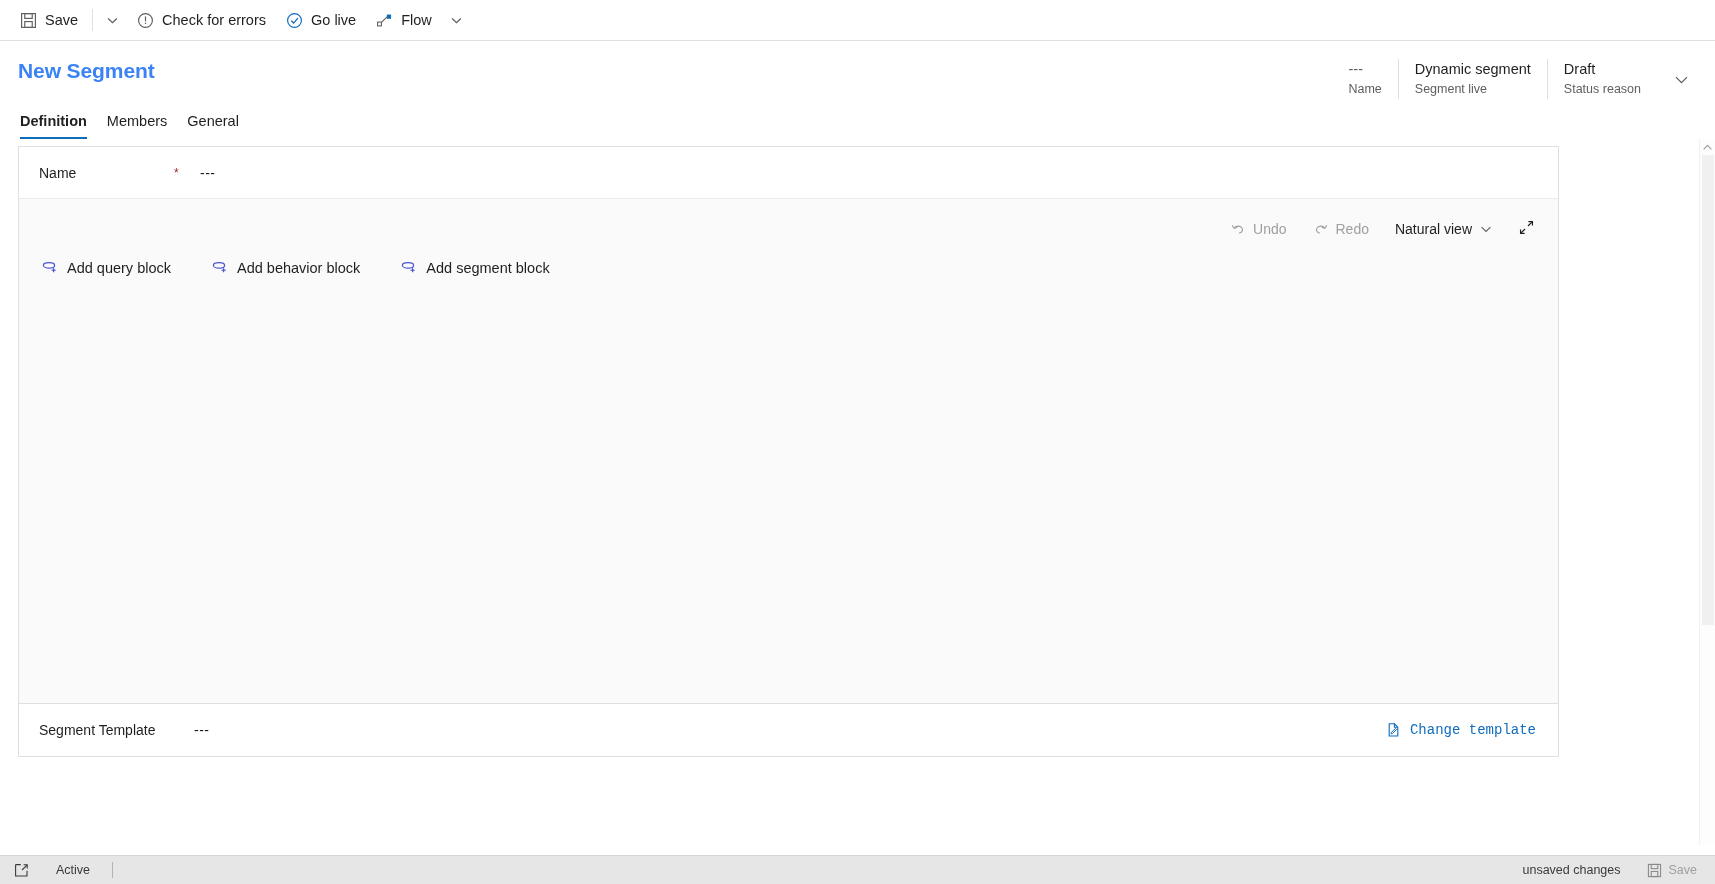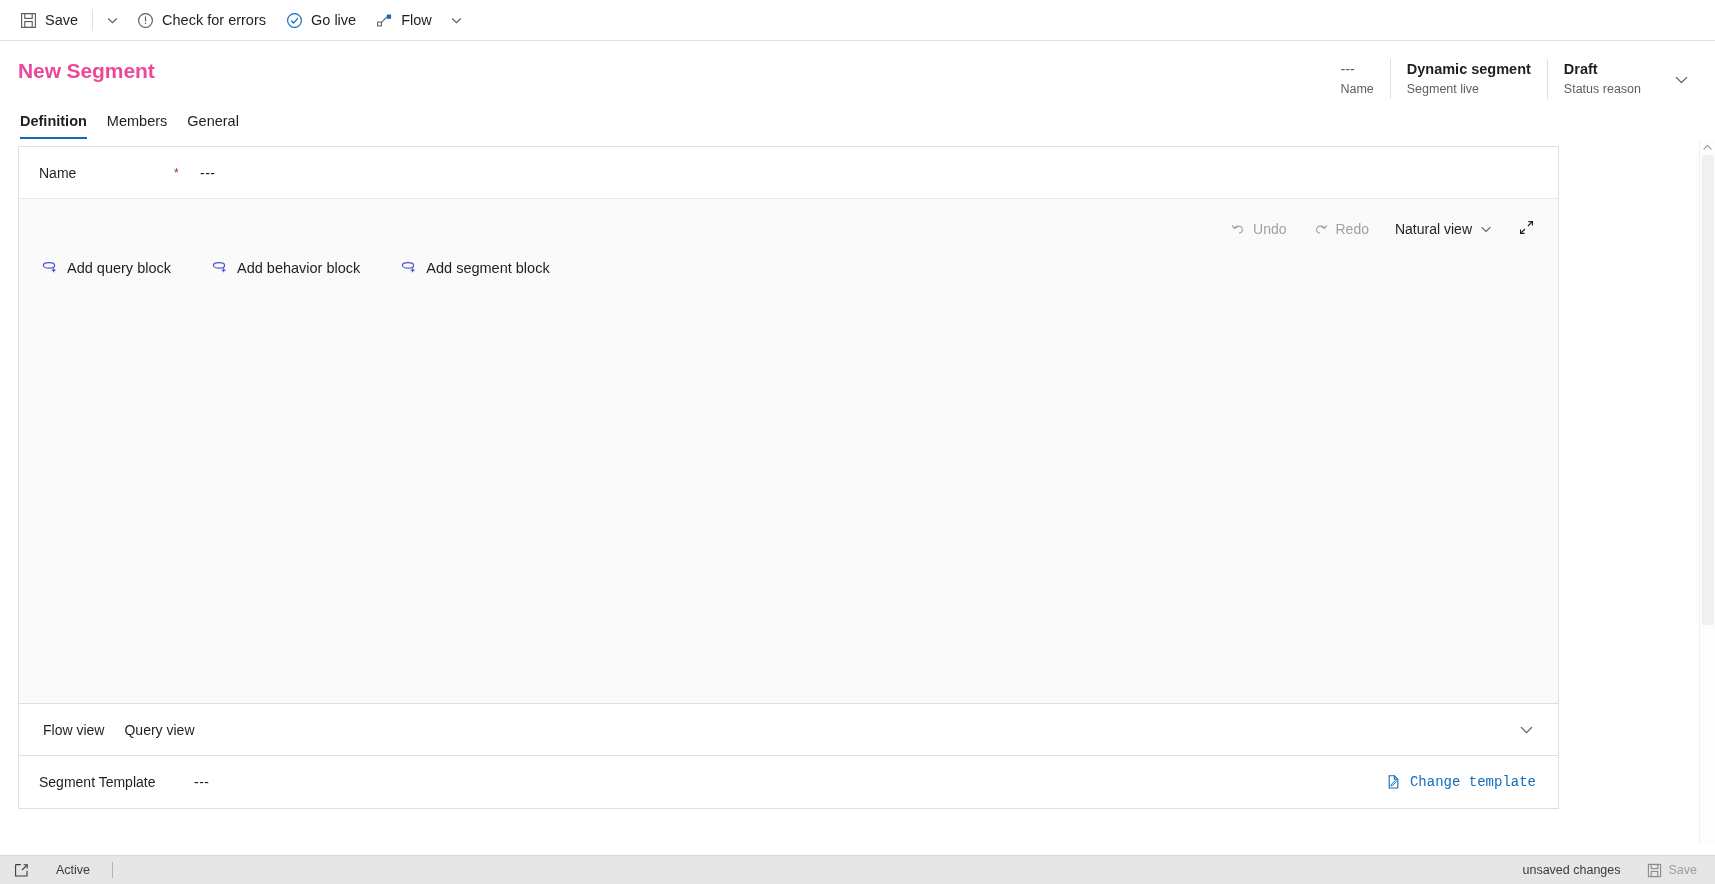--- a/index.html
+++ b/index.html
@@ -45,40 +45,40 @@
   .pageheader {
     display: flex;
     align-items: flex-start;
     justify-content: space-between;
     padding: 16px 18px 0 18px;
     background: #ffffff;
   }
   .page-title {
     font-size: 21px;
     font-weight: 600;
-    color: #ec4899;
+    color: #3b82f6;
     letter-spacing: -0.1px;
     line-height: 28px;
   }
   .header-meta {
     display: flex;
     align-items: stretch;
     padding-top: 2px;
   }
   .meta-cell {
     display: flex;
     flex-direction: column;
     justify-content: flex-start;
     padding: 0 16px;
     min-height: 40px;
   }
   .meta-cell + .meta-cell { border-left: 1px solid #e1dfdd; }
   .meta-value {
     font-size: 14.5px;
-    font-weight: 700;
+    font-weight: 400;
     color: #201f1e;
     line-height: 20px;
     white-space: nowrap;
   }
   .meta-value.dim { font-weight: 400; color: #605e5c; }
   .meta-label {
     font-size: 12.5px;
     color: #605e5c;
     line-height: 18px;
     margin-top: 1px;
@@ -483,36 +483,20 @@
               <path d="M12.6 9.2v4" stroke="#4b53d4" stroke-width="1.2"></path>
             </svg>
           </span>
           <span class="block-label">Add segment block</span>
         </div>
       </div>
 
     </div>
   </div>
 
-  <div class="viewbar">
-    <div class="viewtab">
-      <span>Flow view</span>
-    </div>
-    <div class="viewtab">
-      <span>Query view</span>
-    </div>
-    <div class="spacer"></div>
-    <div class="panel-chevron">
-      <span class="icon">
-        <svg width="17" height="17" viewBox="0 0 16 16" fill="none">
-          <path d="M2.8 5.8L8 11L13.2 5.8" stroke="#605e5c" stroke-width="1.2" fill="none"></path>
-        </svg>
-      </span>
-    </div>
-  </div>
 
   <div class="template-row">
     <div class="tmpl-label">Segment Template</div>
     <div class="tmpl-value">---</div>
     <div class="spacer"></div>
     <div class="link-action">
       <span class="icon">
         <svg width="16" height="16" viewBox="0 0 16 16" fill="none">
           <path d="M3.2 1.8h5.2l3.4 3.4v8.8H3.2z" stroke="#0f6cbd" stroke-width="1.1" fill="none"></path>
           <path d="M8.4 1.8v3.4h3.4" stroke="#0f6cbd" stroke-width="1.1" fill="none"></path>

